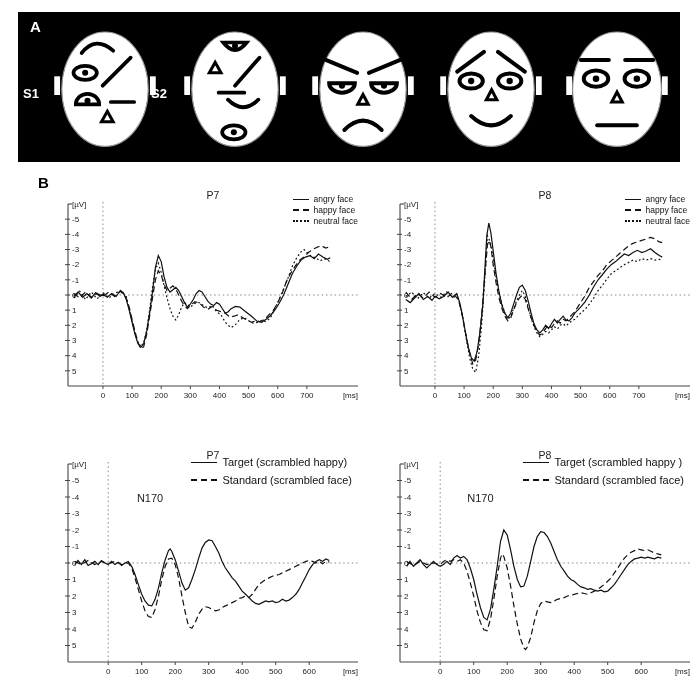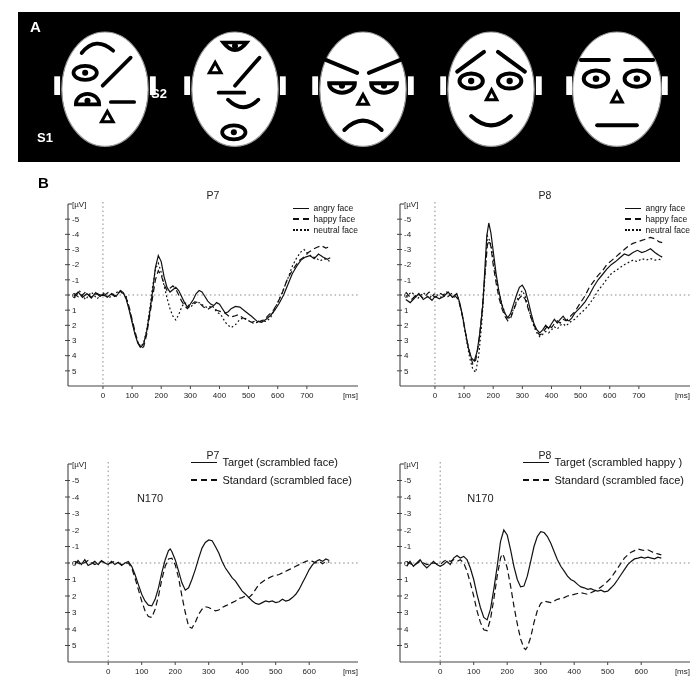--- a/index.html
+++ b/index.html
@@ -3,31 +3,31 @@
 <meta charset="utf-8">
 <style>
   html,body{margin:0;padding:0;background:#fff;}
   .page{position:relative;width:698px;height:698px;background:#fff;overflow:hidden;
         font-family:"Liberation Sans","DejaVu Sans",sans-serif;color:#111;}
   .panel-a{position:absolute;left:18px;top:12px;width:662px;height:150px;background:#000;}
   .panel-label{position:absolute;font-weight:bold;font-size:15px;}
   .panel-a-label{left:12px;top:6px;color:#fff;}
   .panel-b-label{left:38px;top:174px;color:#000;}
   .stim-label{position:absolute;color:#fff;font-weight:bold;font-size:13px;}
-  .s1{left:19px;top:74px;margin-top:44px;}
+  .s1{left:5px;top:74px;}
   .s2{left:133px;top:74px;}
   .face{position:absolute;top:6px;width:118px;height:140px;}
   .f1{left:28px;} .f2{left:158px;} .f3{left:286px;} .f4{left:414px;} .f5{left:540px;}
   .plot{position:absolute;width:330px;}
   .plot-tl{left:34px;top:188px;height:222px;}
   .plot-tr{left:366px;top:188px;height:222px;}
   .plot-bl{left:34px;top:448px;height:238px;}
   .plot-br{left:366px;top:448px;height:238px;}
   .legend{position:absolute;display:flex;flex-direction:column;gap:1px;}
-  .legend-sm{right:6px;top:15px;font-size:8.5px;}
+  .legend-sm{right:6px;top:6px;font-size:8.5px;}
   .legend-lg{right:12px;top:8px;font-size:11px;gap:6px;}
   .legend-row{display:flex;align-items:center;white-space:nowrap;}
   .sample{display:inline-block;height:0;margin-right:5px;}
   .legend-sm .sample{width:16px;}
   .legend-lg .sample{width:26px;}
   .sample.solid{border-top:1.6px solid #111;}
   .sample.dashed{border-top:2px dashed #111;}
   .sample.dotted{border-top:2px dotted #111;}
   svg text{fill:#222;}
 </style>
@@ -296,21 +296,21 @@
         <text x="275.2" y="226" font-size="8" text-anchor="middle">600</text>
         <text x="324" y="226" font-size="8" text-anchor="end">[ms]</text>
         <text x="38" y="19" font-size="8" text-anchor="start">[µV]</text>
         <text x="179" y="11" font-size="10.5" text-anchor="middle">P7</text>
         <path d="M40.7 116.6L44.0 112.5L47.4 116.6L50.8 111.7L54.1 117.5L57.5 115.8L60.8 113.4L64.2 116.6L67.5 112.5L70.8 115.0L74.2 116.6L77.5 113.4L80.9 116.6L84.3 114.2L87.6 117.5L91.0 115.0L94.3 113.4L97.7 118.3L101.0 126.5L104.3 136.4L107.7 146.3L111.0 153.0L114.4 157.1L117.8 157.9L121.1 151.3L124.5 139.8L127.8 124.9L131.2 111.7L134.5 102.6L136.2 101.0L137.8 103.5L141.2 111.7L144.6 123.2L147.9 134.8L151.3 142.2L154.6 139.8L157.9 131.5L161.3 121.6L164.7 110.1L168.0 100.1L171.3 94.4L174.7 91.9L178.1 92.7L181.4 98.5L184.8 105.1L188.1 113.4L191.4 120.0L194.8 124.9L198.2 129.9L201.5 133.2L204.8 138.1L208.2 143.1L211.6 146.3L214.9 149.6L218.3 153.0L221.6 155.4L224.9 156.3L228.3 154.6L231.7 153.0L235.0 153.8L238.3 153.0L241.7 154.6L245.1 153.8L248.4 151.3L251.8 153.0L255.1 152.1L258.4 149.6L261.8 146.3L265.1 141.4L268.5 134.8L271.9 128.2L275.2 121.6L278.6 116.6L281.9 113.4L285.3 111.7L288.6 113.4L291.9 110.9L295.3 112.5" fill="none" stroke="#111111" stroke-width="1.2"></path>
         <path d="M40.7 113.4L47.4 116.6L54.1 112.5L60.8 116.6L67.5 113.4L74.2 115.8L80.9 113.4L87.6 116.6L94.3 115.0L97.7 120.0L101.0 129.9L104.3 141.4L107.7 153.0L111.0 162.8L114.4 168.6L117.8 169.5L121.1 161.2L124.5 148.0L127.8 131.5L131.2 118.3L134.5 110.9L137.8 110.1L141.2 116.6L144.6 129.9L147.9 148.0L151.3 164.5L154.6 178.5L157.9 180.2L161.3 174.4L164.7 166.2L168.0 161.2L171.3 158.7L174.7 159.5L178.1 161.2L181.4 162.8L184.8 162.0L188.1 159.5L191.4 157.9L194.8 156.3L198.2 154.6L201.5 153.0L204.8 150.5L208.2 149.6L211.6 148.0L214.9 149.6L218.3 146.3L221.6 141.4L224.9 136.4L228.3 134.0L231.7 131.5L235.0 129.9L238.3 128.2L241.7 127.4L245.1 126.5L248.4 124.9L251.8 123.2L255.1 121.6L258.4 120.0L261.8 118.3L265.1 116.6L268.5 115.0L271.9 113.4L275.2 112.5L278.6 113.4L281.9 115.0L285.3 113.4L288.6 115.8L291.9 113.4L295.3 114.2" fill="none" stroke="#111111" stroke-width="1.2" stroke-dasharray="6,3.5"></path>
         <text x="116.075" y="53.949999999999996" font-size="11" text-anchor="middle">N170</text>
       </svg><div class="legend legend-lg">
         <div class="legend-row">
           <span class="sample solid"></span>
-          <span>Target (scrambled face)</span>
+          <span>Target (scrambled happy)</span>
         </div>
         <div class="legend-row">
           <span class="sample dashed"></span>
           <span>Standard (scrambled face)</span>
         </div>
       </div></div>
   <div class="plot plot-br"><svg width="330" height="238">
         <line x1="74.2" y1="14" x2="74.2" y2="214" stroke="#888888" stroke-width="1" stroke-dasharray="1.5,2.8"></line>
         <line x1="34" y1="115" x2="324" y2="115" stroke="#888888" stroke-width="1" stroke-dasharray="1.5,2.8"></line>
         <line x1="34" y1="16" x2="34" y2="214" stroke="#444444" stroke-width="1.1"></line>

